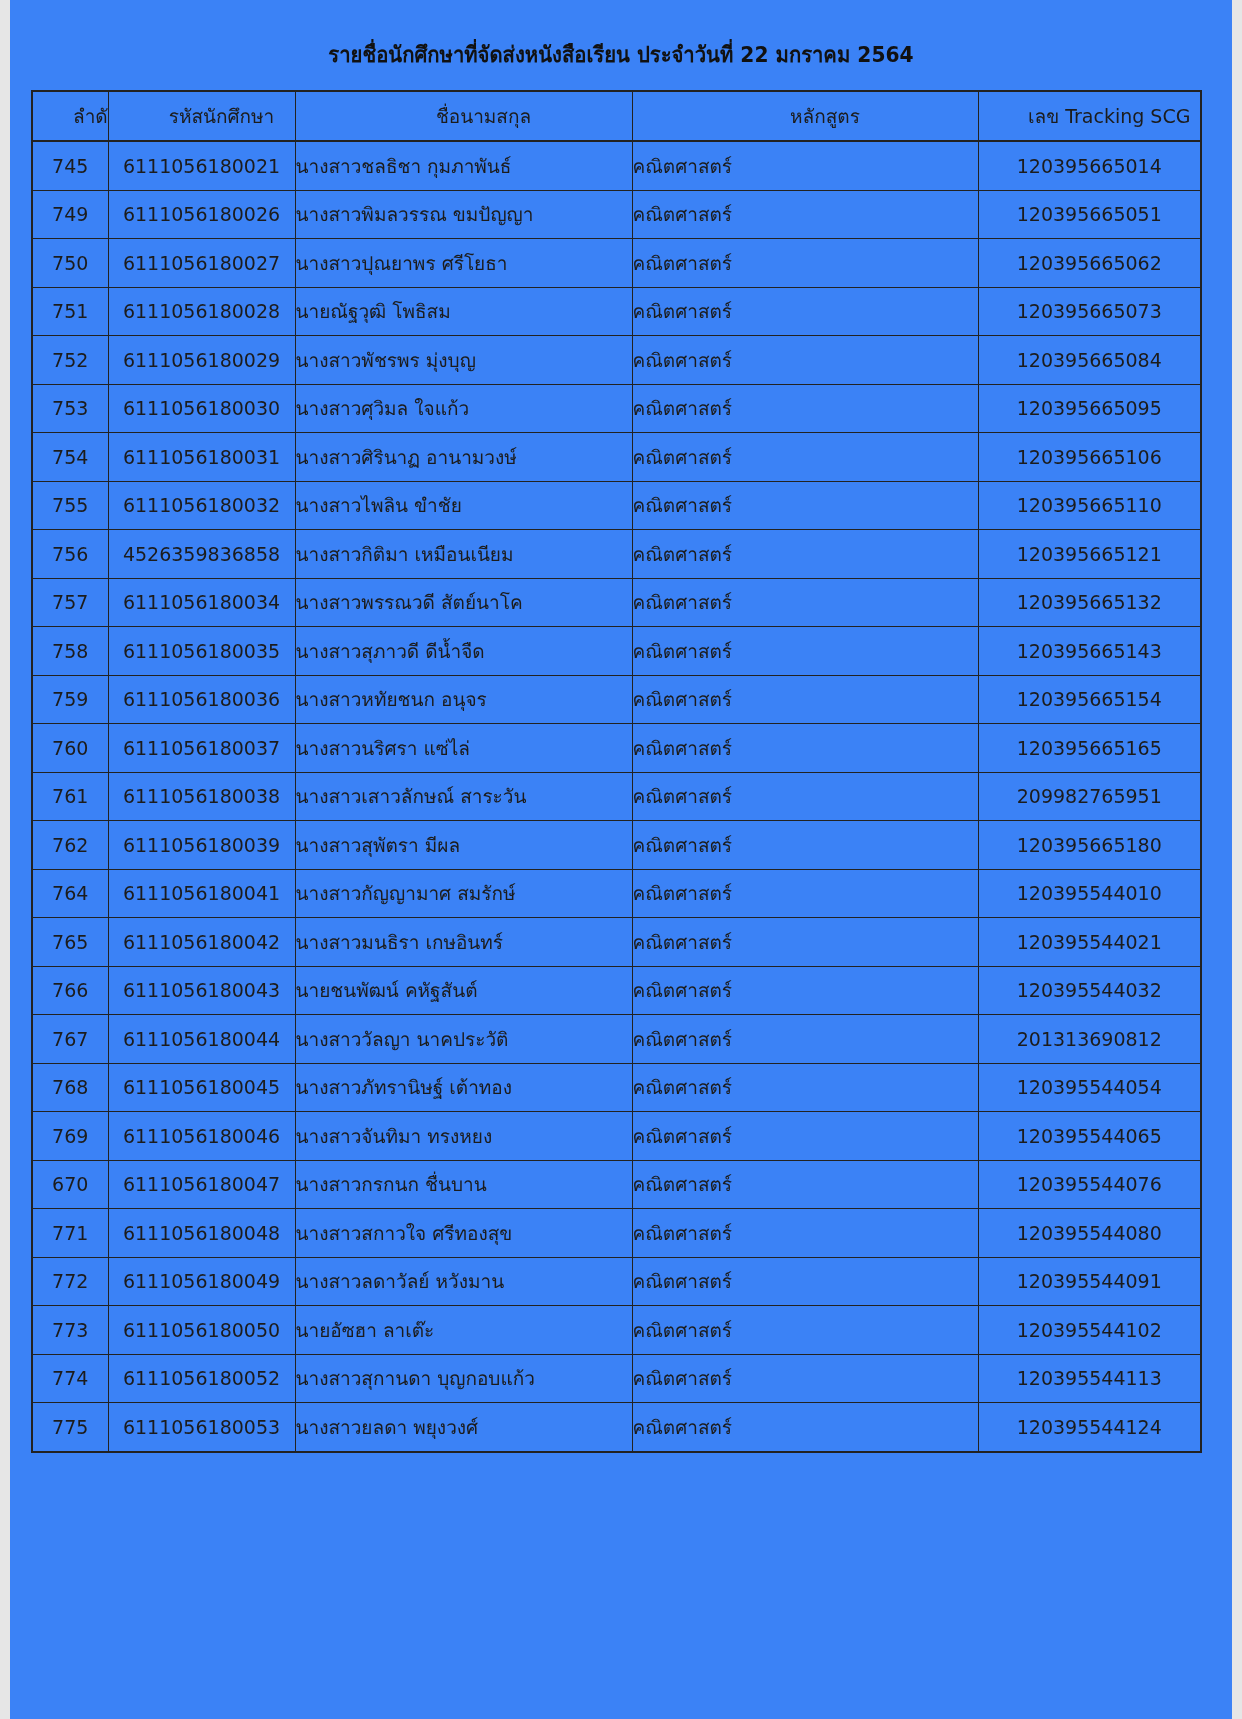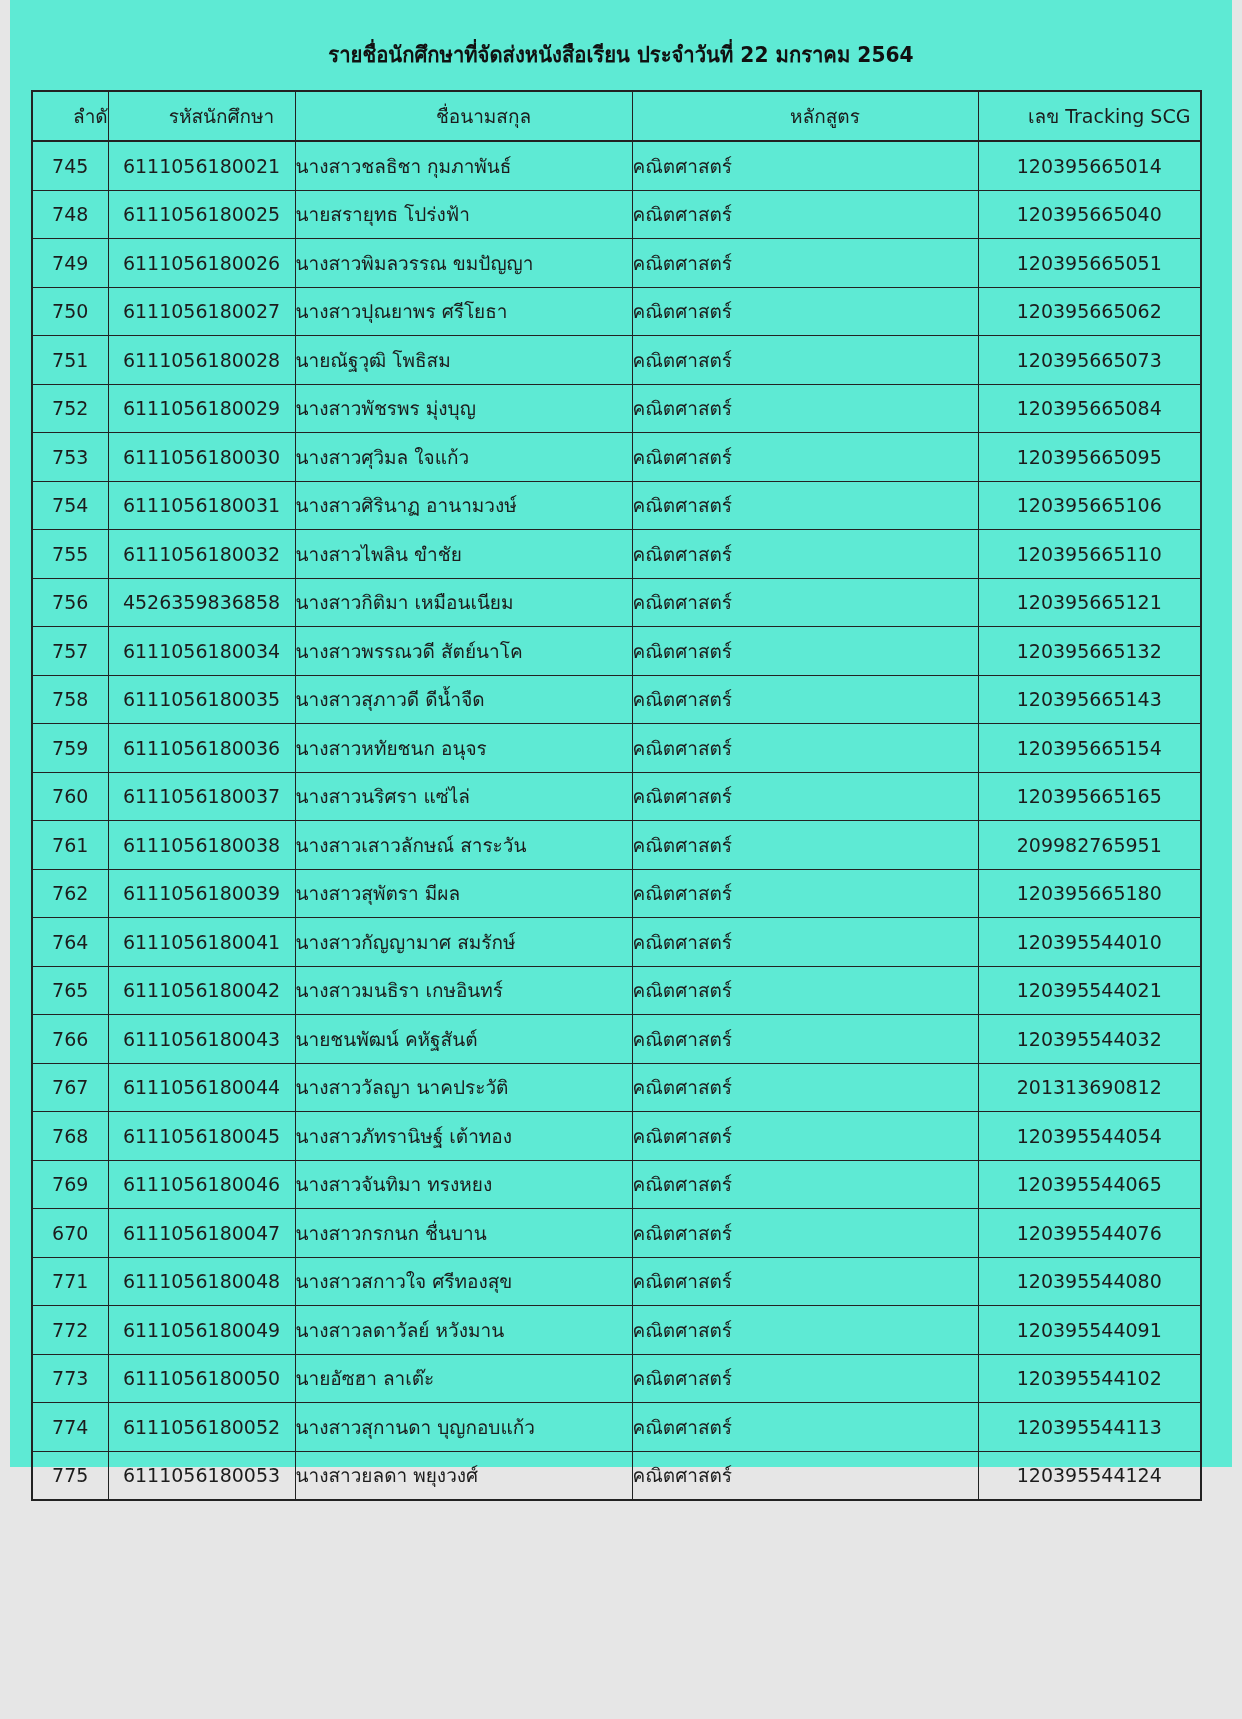--- a/index.html
+++ b/index.html
@@ -13,22 +13,22 @@
       position: relative;
       overflow: hidden;
       font-family: "DejaVu Sans", "Liberation Sans", sans-serif;
       color: #1a1a1a;
     }
     .page {
       position: absolute;
       left: 10px;
       top: 0;
       width: 1222px;
-      height: 1467px;
-      background: #5eead4;
+      height: 1719px;
+      background: #3b82f6;
     }
     .title {
       position: absolute;
       left: 0;
       top: 38px;
       width: 1222px;
       text-align: center;
       font-size: 22px;
       font-weight: bold;
       letter-spacing: 0px;
@@ -95,27 +95,20 @@
     </thead>
     <tbody id="rows">
         <tr>
           <td class="c-no">745</td>
           <td class="c-id">6111056180021</td>
           <td class="c-name">นางสาวชลธิชา กุมภาพันธ์</td>
           <td class="c-prog">คณิตศาสตร์</td>
           <td class="c-track">120395665014</td>
         </tr>
         <tr>
-          <td class="c-no">748</td>
-          <td class="c-id">6111056180025</td>
-          <td class="c-name">นายสรายุทธ โปร่งฟ้า</td>
-          <td class="c-prog">คณิตศาสตร์</td>
-          <td class="c-track">120395665040</td>
-        </tr>
-        <tr>
           <td class="c-no">749</td>
           <td class="c-id">6111056180026</td>
           <td class="c-name">นางสาวพิมลวรรณ ขมปัญญา</td>
           <td class="c-prog">คณิตศาสตร์</td>
           <td class="c-track">120395665051</td>
         </tr>
         <tr>
           <td class="c-no">750</td>
           <td class="c-id">6111056180027</td>
           <td class="c-name">นางสาวปุณยาพร ศรีโยธา</td>

